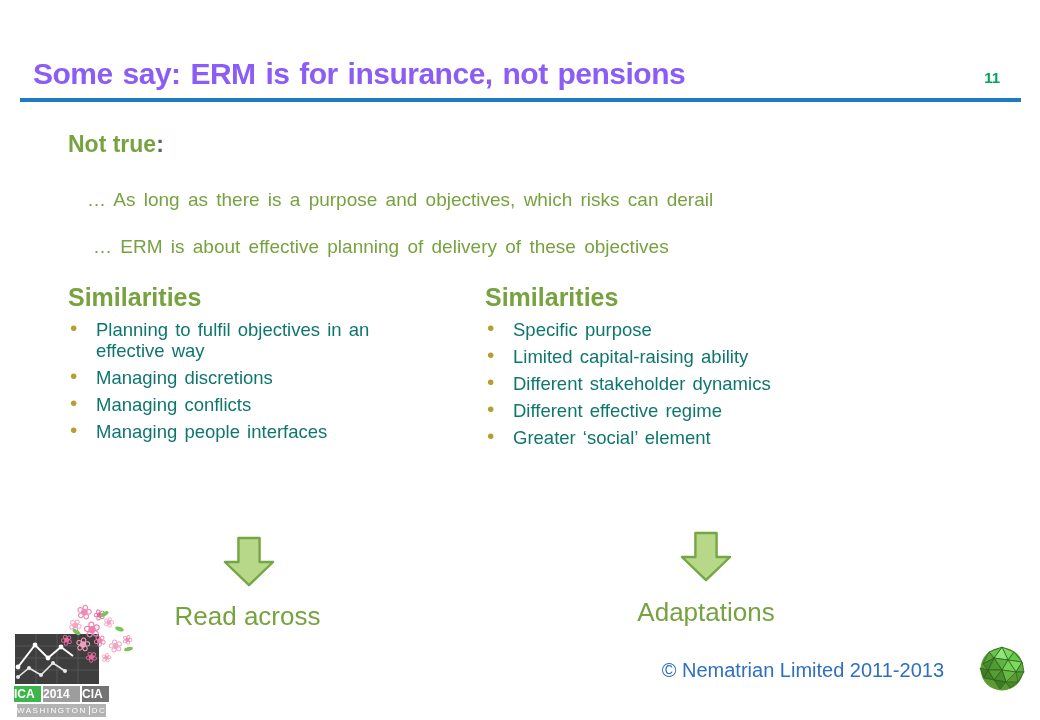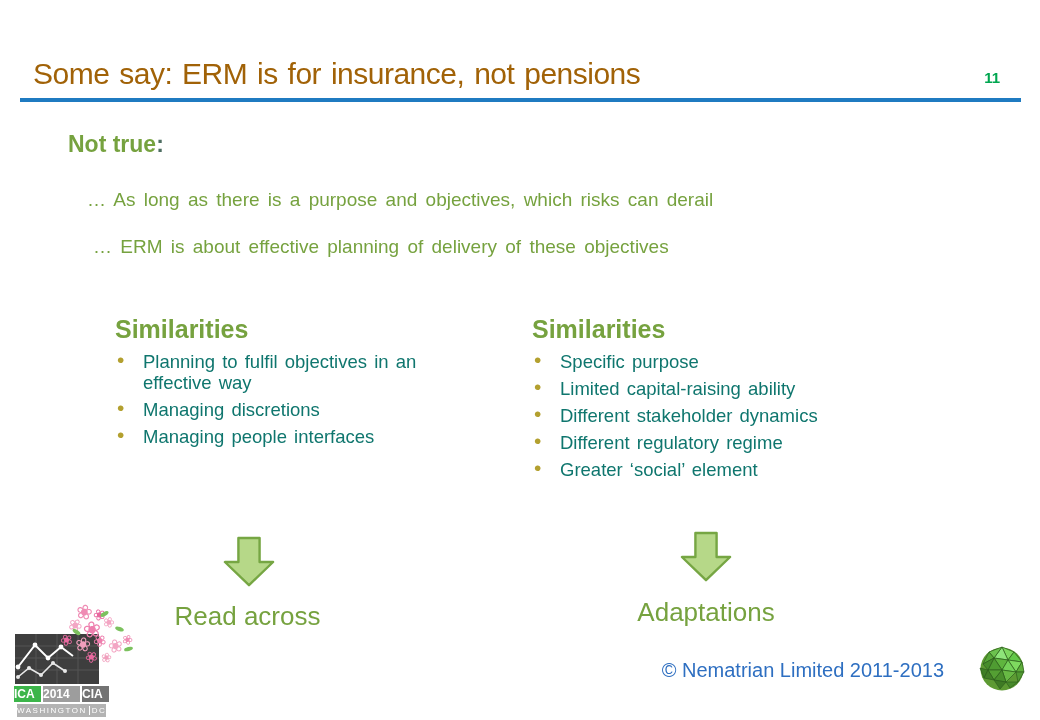--- a/index.html
+++ b/index.html
@@ -4,21 +4,21 @@
 <style>
   html, body { margin:0; padding:0; }
   body {
     width:1040px; height:720px; background:#ffffff; position:relative;
     overflow:hidden; font-family:"Liberation Sans", sans-serif;
   }
   .slide { position:absolute; inset:0; }
 
   .slide-title {
     position:absolute; left:33px; top:57px;
-    font-size:30px; font-weight:normal; color:#a16207;
+    font-size:30px; font-weight:bold; color:#8b5cf6;
     letter-spacing:-0.5px; word-spacing:2px; white-space:nowrap;
   }
   .page-number {
     position:absolute; right:40px; top:69px;
     font-size:15px; font-weight:bold; color:var(--page-number-green,#00A650);
   }
   .title-rule {
     position:absolute; left:20px; width:1001px; top:98px; height:4px;
     background:var(--rule-blue,#1F7BC1);
   }
@@ -28,21 +28,21 @@
     font-size:23px; font-weight:bold; color:var(--accent-green,#76A23F);
   }
   .intro-heading .colon { color:#4E6E62; }
   .intro-line {
     position:absolute; font-size:19px; color:var(--accent-green,#76A23F);
     word-spacing:3px; white-space:nowrap;
   }
   .intro-line-1 { left:87px; top:189px; }
   .intro-line-2 { left:93px; top:236px; }
 
-  .column { position:absolute; top:316px;margin-left:47px; }
+  .column { position:absolute; top:284px; }
   .column-left  { left:68px;  width:360px; }
   .column-right { left:485px; width:380px; }
   .column-heading {
     font-size:25px; font-weight:bold; color:var(--accent-green,#76A23F);
     line-height:1.1; margin:0;
   }
   ul.bullet-list {
     list-style:none; margin:7px 0 0 0; padding:0;
     font-size:18.5px; color:#0f766e; word-spacing:2px;
   }
@@ -114,31 +114,32 @@
 
   <div class="intro-heading"><span>Not true</span><span class="colon">:</span></div>
   <div class="intro-line intro-line-1">… As long as there is a purpose and objectives, which risks can derail</div>
   <div class="intro-line intro-line-2">… ERM is about effective planning of delivery of these objectives</div>
 
   <div class="column column-left">
     <h2 class="column-heading">Similarities</h2>
     <ul class="bullet-list">
         <li>Planning to fulfil objectives in an effective way</li>
         <li>Managing discretions</li>
+        <li>Managing conflicts</li>
         <li>Managing people interfaces</li>
       </ul>
   </div>
 
   <div class="column column-right">
     <h2 class="column-heading">Similarities</h2>
     <ul class="bullet-list">
         <li>Specific purpose</li>
         <li>Limited capital-raising ability</li>
         <li>Different stakeholder dynamics</li>
-        <li>Different regulatory regime</li>
+        <li>Different effective regime</li>
         <li>Greater ‘social’ element</li>
       </ul>
   </div>
 
   <svg class="down-arrow down-arrow-left" viewBox="0 0 56 54">
     <path d="M17 2 H39 V27 H53 L28 51 L3 27 H17 Z" fill="#B6D888" stroke="#76A643" stroke-width="2.5" stroke-linejoin="round"></path>
   </svg>
   <svg class="down-arrow down-arrow-right" viewBox="0 0 56 54">
     <path d="M17 2 H39 V27 H53 L28 51 L3 27 H17 Z" fill="#B6D888" stroke="#76A643" stroke-width="2.5" stroke-linejoin="round"></path>
   </svg>

